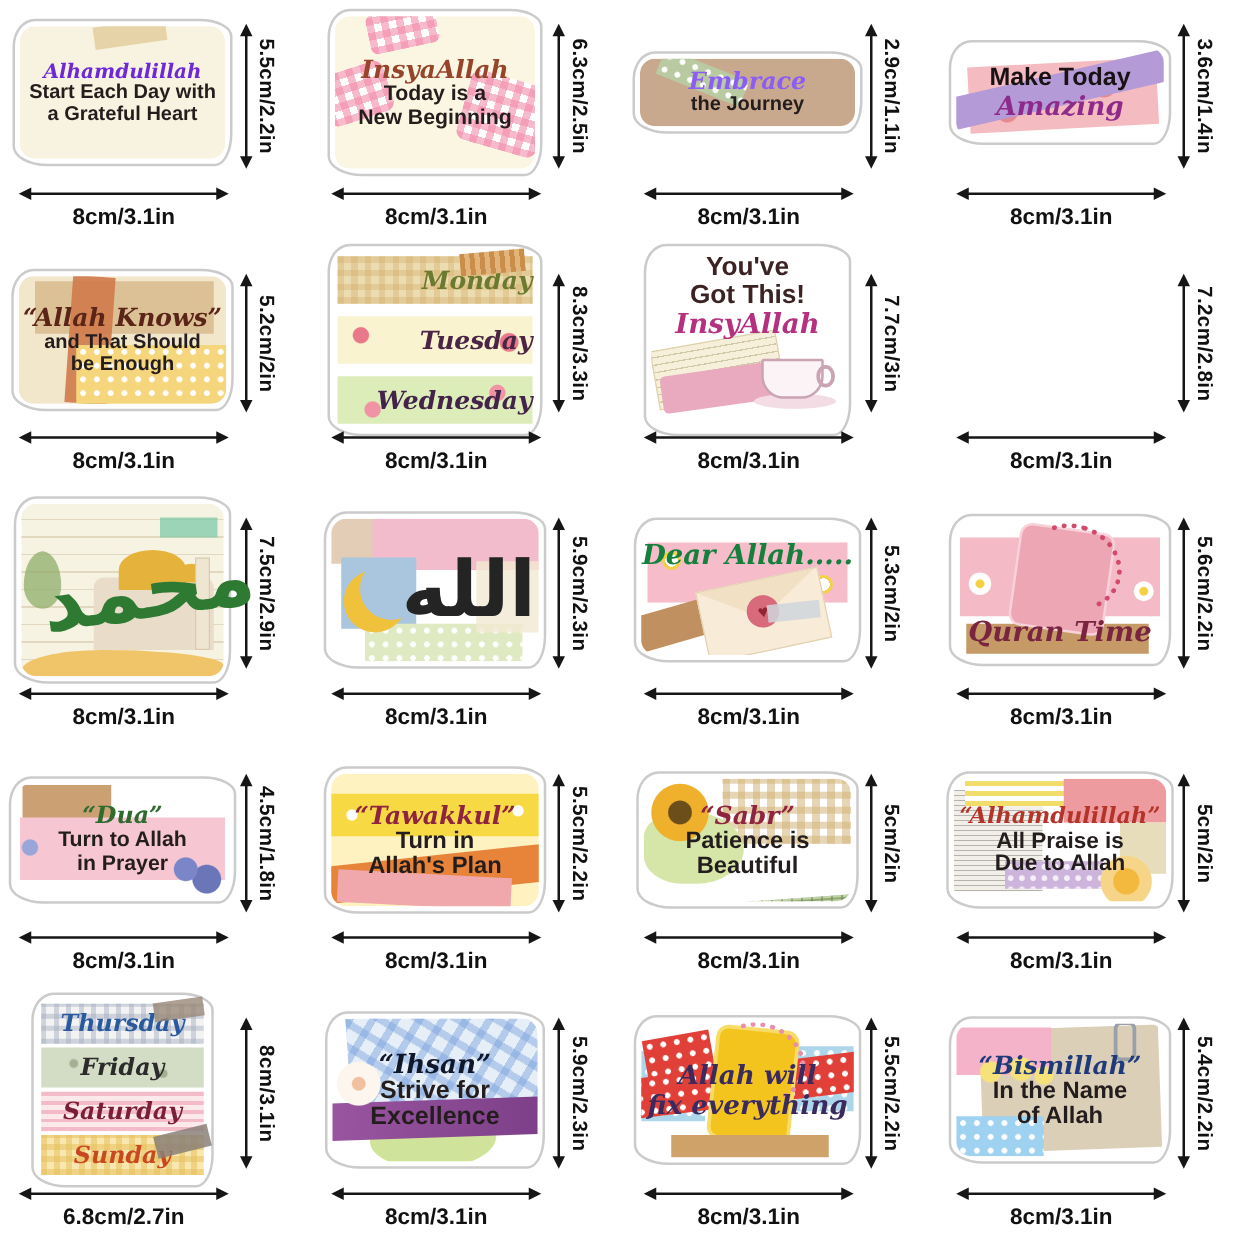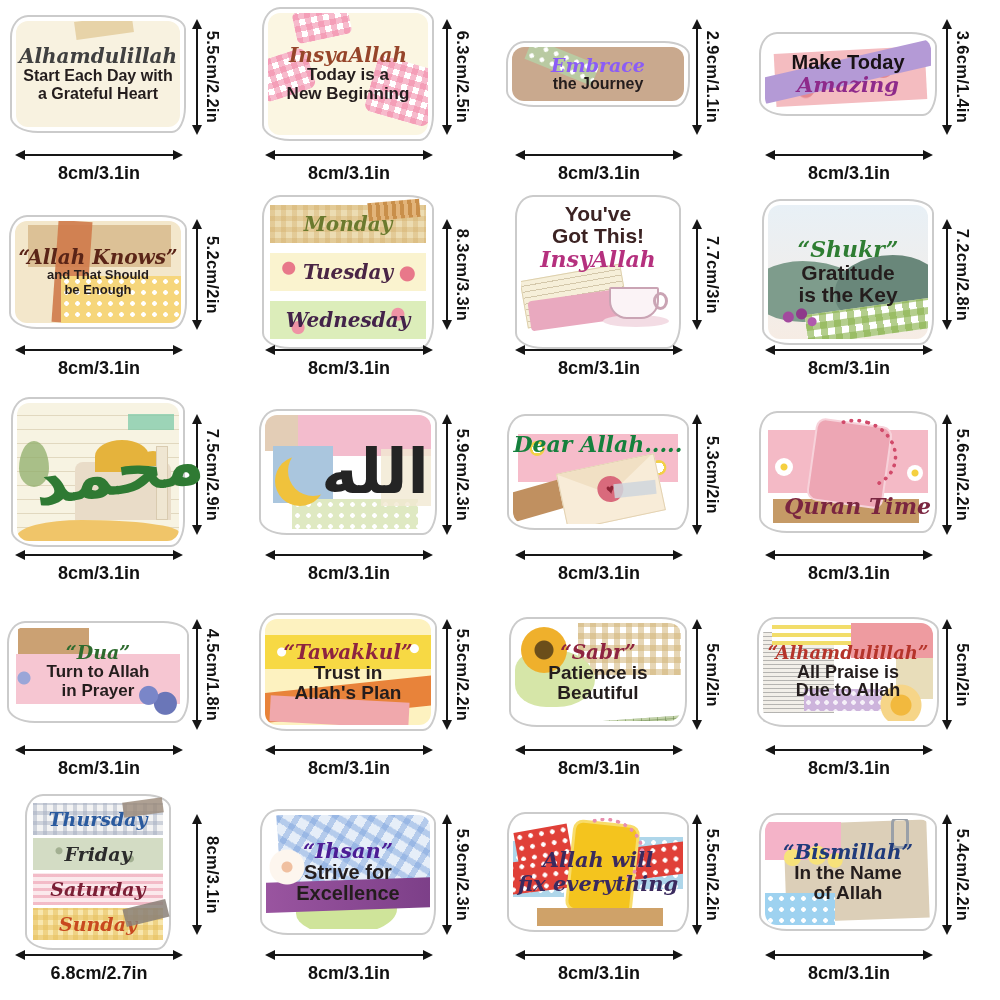--- a/index.html
+++ b/index.html
@@ -25,21 +25,21 @@
   .script{font-family:"DejaVu Serif",serif;font-style:italic;font-weight:bold;font-size:19px;}
   .sans{font-family:"Liberation Sans",sans-serif;font-weight:bold;font-size:16px;color:#241d1d;}
   
   .gpink{background-color:#fff;background-image:repeating-linear-gradient(0deg,rgba(242,140,170,.6) 0 6px,transparent 6px 12px),repeating-linear-gradient(90deg,rgba(242,140,170,.6) 0 6px,transparent 6px 12px);}
   .dots{background-image:radial-gradient(circle,#fff 0 2px,transparent 2.6px);background-size:11px 11px;}
   .ruled{background-image:repeating-linear-gradient(0deg,transparent 0 13px,rgba(185,165,125,.35) 13px 14px);}
   
   .s1{width:172px;height:114px;}
   .s1 .base{inset:0;background:#f8f2e0;}
   .s1 .tape{left:36%;top:-3px;width:58px;height:18px;background:#e7d3a8;transform:rotate(-8deg);}
-  .s1 .script{color:#404040;font-size:20px;}
+  .s1 .script{color:#6d28d9;font-size:16px;}
   .s1 .sans{font-size:16px;}
   
   .s2{width:168px;height:130px;}
   .s2 .base{inset:0;background:#fbf6e2;}
   .s2 .bowl{left:-10px;top:34%;width:54px;height:42px;transform:rotate(-18deg);border-radius:8px;}
   .s2 .bowr{right:-8px;top:40%;width:66px;height:58px;transform:rotate(16deg);border-radius:8px;}
   .s2 .bowt{left:16%;top:-6px;width:56px;height:32px;transform:rotate(-12deg);border-radius:6px;}
   .s2 .script{color:#96452a;font-size:20px;}
   .s2 .sans{font-size:17px;}
   
@@ -55,25 +55,25 @@
   .s4 .purple{left:-10px;top:26%;width:120%;height:26px;background:#b49ad6;transform:rotate(-13deg);}
   .s4 .sans{font-size:20px;color:#181214;}
   .s4 .script{color:#8e2a8b;font-size:21px;}
   
   .s5{width:174px;height:110px;}
   .s5 .base{inset:0;background:#f3e7cb;}
   .s5 .kraft{left:8%;top:4%;right:6%;height:42%;background:#dcc196;}
   .s5 .orange{left:24%;top:0;width:34px;height:100%;background:#cf7a4a;transform:rotate(4deg);opacity:.9;}
   .s5 .yellow{left:28%;bottom:0;right:0;height:46%;background-color:#f6d67c;}
   .s5 .script{color:#5a2417;font-size:20px;}
-  .s5 .sans{font-size:13px;}
+  .s5 .sans{font-size:16px;}
   
   .s6{width:168px;height:150px;}
   .s6 .lines{justify-content:space-between;padding:2px 0;inset:6px;}
-  .s6 .l{width:100%;padding:8px 0;font-size:20px;position:relative;}
+  .s6 .l{width:100%;padding:8px 0;font-size:20px;position:relative;text-align:right;}
   .s6 .lm{background-color:#ecdcb2;background-image:repeating-linear-gradient(0deg,rgba(210,170,100,.35) 0 5px,transparent 5px 11px),repeating-linear-gradient(90deg,rgba(210,170,100,.35) 0 5px,transparent 5px 11px);color:#6b7a2e;}
   .s6 .lm::after{content:"";position:absolute;right:6px;top:-4px;width:52px;height:18px;background:repeating-linear-gradient(90deg,#c98f4a 0 4px,#e2b47a 4px 8px);transform:rotate(-5deg);}
   .s6 .lt{background-color:#faf3cf;background-image:radial-gradient(circle at 12% 40%,#e8788a 0 6px,transparent 7px),radial-gradient(circle at 88% 55%,#e8788a 0 7px,transparent 8px);color:#4a2545;}
   .s6 .lw{background-color:#dcedba;background-image:radial-gradient(circle at 18% 70%,#ef93a5 0 6px,transparent 7px),radial-gradient(circle at 82% 35%,#ef93a5 0 6px,transparent 7px);color:#43234a;}
   
   .s7{width:162px;height:150px;}
   .s7 .pages{left:2px;top:50%;width:100px;height:46px;background-color:#f6efd9;background-image:repeating-linear-gradient(0deg,transparent 0 5px,rgba(160,140,100,.4) 5px 6px);transform:rotate(-10deg);border:1px solid #ddd0ad;}
   .s7 .pinkbook{left:8px;top:66%;width:108px;height:30px;background:#e9a9bf;transform:rotate(-8deg);border-radius:4px;}
   .s7 .saucer{right:6px;bottom:16px;width:66px;height:12px;background:#f3dce4;border-radius:50%;}
   .s7 .cup{right:16px;bottom:24px;width:46px;height:28px;background:#fbf3f6;border:2px solid #caa4b4;border-radius:2px 2px 18px 18px;}
@@ -123,21 +123,21 @@
   .s11 .lines{justify-content:flex-start;padding-top:12px;}
   .s11 .script{color:#15803d;font-size:22px;}
   
   .s12{width:174px;height:118px;}
   .s12 .pink{left:2%;top:12%;right:2%;height:58%;background:#f4bac6;}
   .s12 .kraft{left:5%;bottom:3%;right:7%;height:22%;background:#c59a66;}
   .s12 .book{left:28%;top:5%;width:44%;height:72%;background:#eda6b4;border:2px solid #f7d2da;border-radius:10px;transform:rotate(8deg);}
   .s12 .beads{left:32%;top:2%;width:72px;height:62px;border:4px dotted #d14a6a;border-radius:50%;border-bottom-color:transparent;border-left-color:transparent;transform:rotate(18deg);}
   .s12 .dzl{left:6%;top:38%;width:18px;height:18px;background:radial-gradient(circle,#f5d040 0 3px,#fff 4px 8px);border-radius:50%;}
   .s12 .dzr{right:5%;top:44%;width:16px;height:16px;background:radial-gradient(circle,#f5d040 0 3px,#fff 4px 8px);border-radius:50%;}
-  .s12 .lines{justify-content:flex-end;padding-bottom:8px;align-items:flex-end;}
+  .s12 .lines{justify-content:flex-end;padding-bottom:8px;}
   .s12 .script{color:#7a2540;font-size:22px;}
   
   .s13{width:178px;height:98px;}
   .s13 .kraft{left:3%;top:2%;width:42%;height:46%;background:#cba173;}
   .s13 .pink{left:2%;top:30%;right:2%;height:56%;background:#f6c6d2;}
   .s13 .grid{left:16%;top:-8%;right:-4%;height:42%;background-color:#cddcb2;background-image:repeating-linear-gradient(0deg,rgba(110,140,80,.5) 0 1.5px,transparent 1.5px 8px),repeating-linear-gradient(90deg,rgba(110,140,80,.5) 0 1.5px,transparent 1.5px 8px);transform:rotate(7deg);}
   .s13 .fl1{right:3%;bottom:0;width:42px;height:36px;background:radial-gradient(circle at 30% 40%,#7a86c8 0 9px,transparent 10px),radial-gradient(circle at 70% 62%,#6a76b8 0 11px,transparent 12px);}
   .s13 .fl2{left:0;top:46%;width:22px;height:20px;background:radial-gradient(circle,#9aa6d8 0 6px,transparent 7px);}
   .s13 .script{color:#2e6b2e;font-size:19px;}
   .s13 .sans{font-size:17px;}
@@ -176,21 +176,21 @@
   .s17 .lfr{background-color:#d3dcc4;background-image:radial-gradient(circle at 20% 40%,rgba(90,110,70,.4) 0 3px,transparent 4px),radial-gradient(circle at 75% 65%,rgba(90,110,70,.4) 0 3px,transparent 4px);color:#2b2b2b;font-style:italic;}
   .s17 .lsa{background-color:#fbe9ec;background-image:repeating-linear-gradient(0deg,rgba(236,150,170,.55) 0 3px,transparent 3px 7px);color:#7a1f35;}
   .s17 .lsu{background-color:#f8e7ae;background-image:repeating-linear-gradient(0deg,rgba(230,190,90,.5) 0 5px,transparent 5px 10px),repeating-linear-gradient(90deg,rgba(230,190,90,.5) 0 5px,transparent 5px 10px);color:#c8491f;}
   .s17 .lsu::after{content:"";position:absolute;right:-5px;top:-4px;width:44px;height:18px;background:#8a8078;opacity:.85;transform:rotate(-14deg);}
   
   .s18{width:172px;height:122px;}
   .s18 .plaid{left:8%;top:-4%;right:-2%;height:74%;background-color:#e6eef8;background-image:repeating-linear-gradient(35deg,rgba(120,160,220,.45) 0 6px,transparent 6px 16px),repeating-linear-gradient(125deg,rgba(120,160,220,.45) 0 6px,transparent 6px 16px);transform:rotate(-4deg);}
   .s18 .blob{left:18%;bottom:-6%;width:62%;height:42%;background:#cfe49a;border-radius:50% 40% 60% 50%;}
   .s18 .purple{left:-2%;bottom:16%;right:-2%;height:30px;background:linear-gradient(90deg,#9a55a0,#7c3f88);transform:rotate(-2deg);}
   .s18 .lily{left:0;top:28%;width:42px;height:42px;background:radial-gradient(circle,#f0c0a0 0 5px,#fdf6ee 6px 17px,transparent 18px);}
-  .s18 .script{color:#4c1d95;font-size:21px;}
+  .s18 .script{color:#0f172a;font-size:21px;}
   .s18 .sans{font-size:20px;line-height:1.05;}
   
   .s19{width:178px;height:116px;}
   .s19 .bl{left:0;top:22%;width:30%;height:52%;background-color:#aed6ea;}
   .s19 .br{right:0;top:18%;width:27%;height:48%;background-color:#aed6ea;}
   .s19 .redl{left:2%;top:10%;width:32%;height:32%;background-color:#e04038;transform:rotate(-10deg);}
   .s19 .red{left:-4%;top:32%;right:-4%;height:32px;background-color:#e04038;transform:rotate(-7deg);}
   .s19 .book{left:33%;top:4%;width:36%;height:80%;background:#f4c41e;border:3px solid #f8dc6a;border-radius:10px;transform:rotate(6deg);}
   .s19 .kraft{left:14%;bottom:0;right:12%;height:16%;background:#cfa269;}
   .s19 .beads{left:34%;top:0;width:66px;height:56px;border:4px dotted #e88fb0;border-radius:50%;border-bottom-color:transparent;border-left-color:transparent;transform:rotate(20deg);}
@@ -372,36 +372,20 @@
         <span class="vline"></span>
         <span class="vlabel">7.7cm/3in</span>
       </div>
     <div class="hdim">
         <span class="hline"></span>
         <span class="hlabel">8cm/3.1in</span>
       </div>
   </div>
 
   <div class="cell">
-    <div class="stage">
-      <div class="sticker s8">
-        <div class="art">
-          <div class="ly sky"></div>
-          <div class="ly hillL"></div>
-          <div class="ly hillR"></div>
-          <div class="ly ging"></div>
-          <div class="ly flor"></div>
-        </div>
-        <div class="lines">
-          <div class="script">“Shukr”</div>
-          <div class="sans">Gratitude</div>
-          <div class="sans">is the Key</div>
-        </div>
-      </div>
-    </div>
     <div class="vdim">
         <span class="vline"></span>
         <span class="vlabel">7.2cm/2.8in</span>
       </div>
     <div class="hdim">
         <span class="hline"></span>
         <span class="hlabel">8cm/3.1in</span>
       </div>
   </div>
 
@@ -540,21 +524,21 @@
     <div class="stage">
       <div class="sticker s14">
         <div class="art">
           <div class="ly base"></div>
           <div class="ly yellow"></div>
           <div class="ly orange"></div>
           <div class="ly pinkb"></div>
         </div>
         <div class="lines">
           <div class="script">“Tawakkul”</div>
-          <div class="sans">Trust in</div>
+          <div class="sans">Turn in</div>
           <div class="sans">Allah's Plan</div>
         </div>
       </div>
     </div>
     <div class="vdim">
         <span class="vline"></span>
         <span class="vlabel">5.5cm/2.2in</span>
       </div>
     <div class="hdim">
         <span class="hline"></span>

